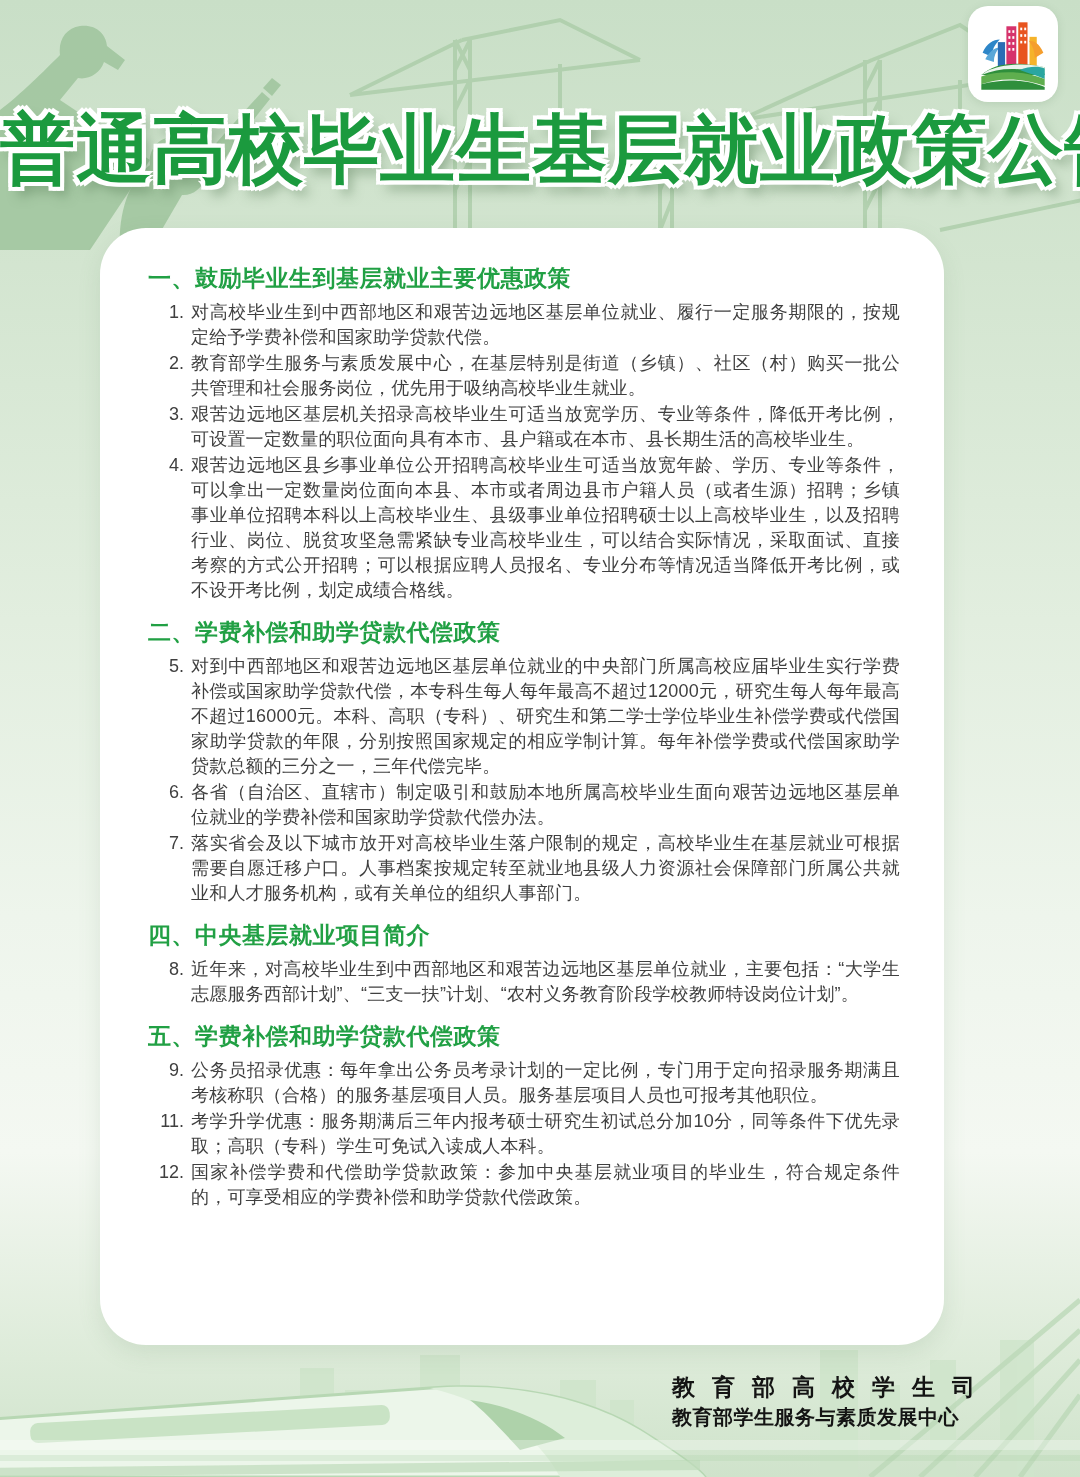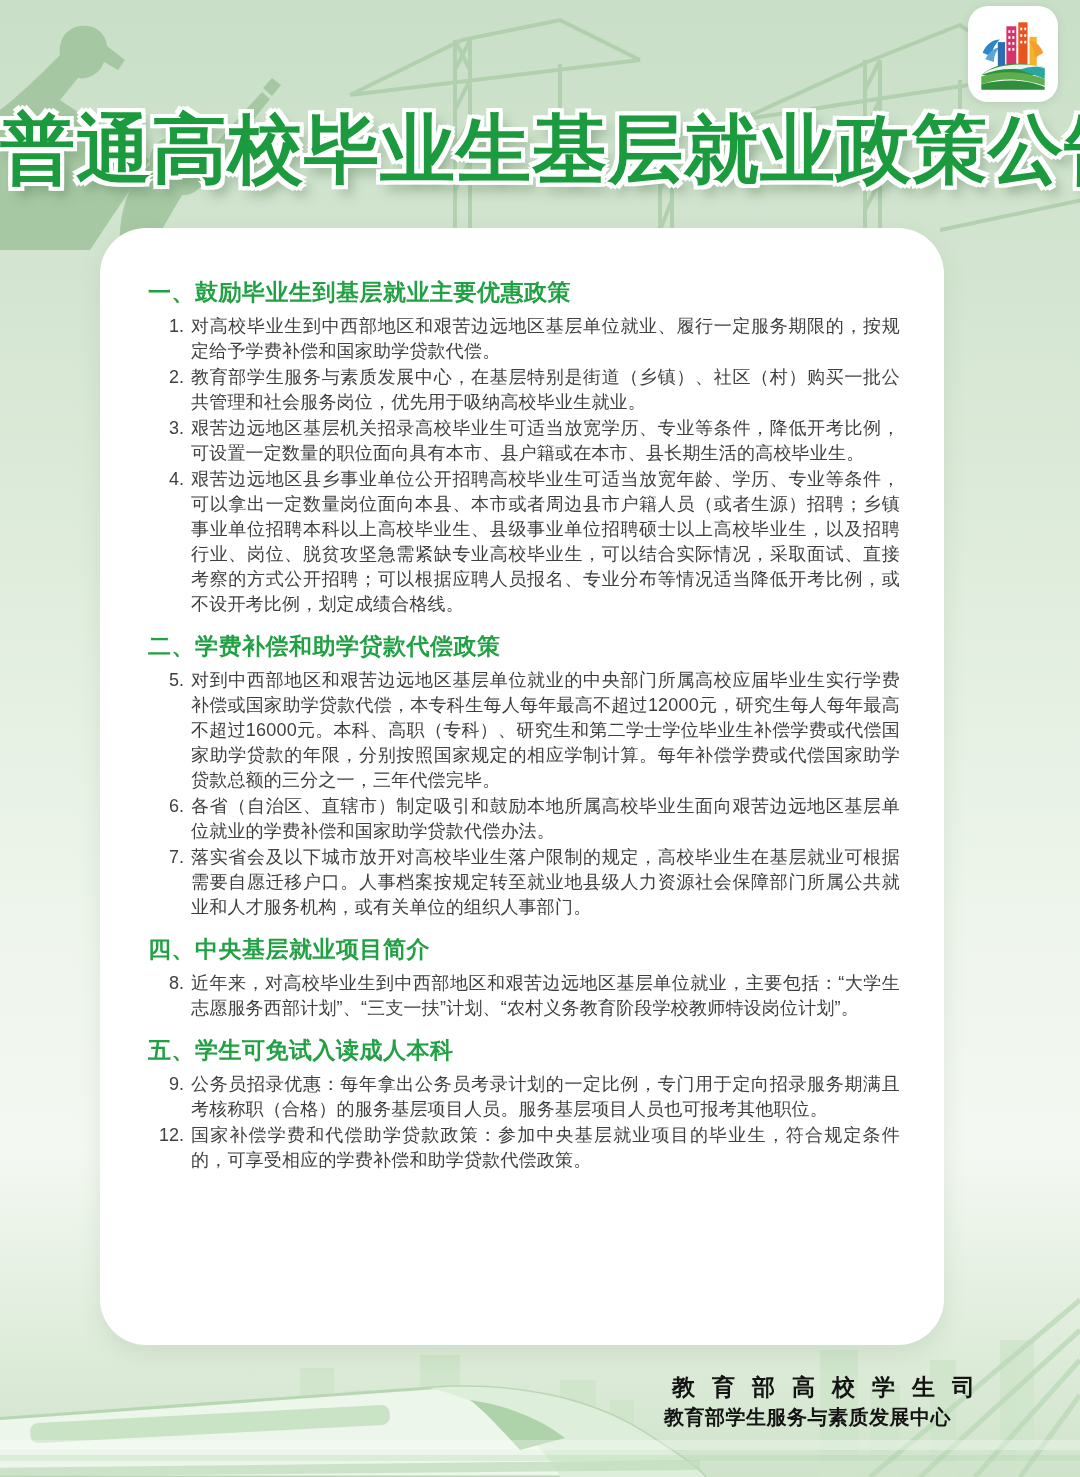--- a/index.html
+++ b/index.html
@@ -23,42 +23,42 @@
     text-shadow:
       -4px -4px 0 #fff, 4px -4px 0 #fff, -4px 4px 0 #fff, 4px 4px 0 #fff,
       -4px 0 0 #fff, 4px 0 0 #fff, 0 -4px 0 #fff, 0 4px 0 #fff,
       7px 9px 12px rgba(70,110,70,.5);
   }
   
   .card{
     position:absolute;left:100px;top:228px;width:844px;height:1117px;
     background:#ffffff;border-radius:46px;
     box-shadow:0 8px 22px rgba(100,140,100,.15);
-    padding:50px 44px 0 48px;box-sizing:border-box;overflow:hidden;
+    padding:36px 44px 0 48px;box-sizing:border-box;overflow:hidden;
   }
   .section-heading{
     color:#21a044;font-weight:bold;font-size:23px;line-height:28px;
     margin:15px 0 8px 0;letter-spacing:.5px;
   }
   .section:first-child .section-heading{margin-top:0;}
   .policy-item{display:flex;margin:0 0 1px 0;}
   .policy-item .no{
     flex:0 0 36px;text-align:right;padding-right:7px;
     font-size:18px;line-height:25px;color:#3f3f3f;
   }
   .policy-item .txt{
     flex:1;font-size:18px;line-height:25px;color:#3f3f3f;
     text-align:justify;letter-spacing:.2px;
   }
   
   .footer{
     position:absolute;top:1372px;right:88px;text-align:left;color:#141414;
   }
   .footer .l1{
-    font-size:23px;font-weight:bold;letter-spacing:17px;line-height:30px;white-space:nowrap;margin-left:8px;
+    font-size:23px;font-weight:bold;letter-spacing:17px;line-height:30px;white-space:nowrap;
   }
   .footer .l2{
     font-size:20px;font-weight:bold;letter-spacing:.5px;line-height:30px;white-space:nowrap;
   }
 </style>
 </head>
 <body>
 
 <div class="poster">
 
@@ -188,24 +188,28 @@
           </div>
         </div>
         <div class="section">
           <div class="section-heading">四、中央基层就业项目简介</div>
           <div class="policy-item">
             <div class="no">8.</div>
             <div class="txt">近年来，对高校毕业生到中西部地区和艰苦边远地区基层单位就业，主要包括：“大学生志愿服务西部计划”、“三支一扶”计划、“农村义务教育阶段学校教师特设岗位计划”。</div>
           </div>
         </div>
         <div class="section">
-          <div class="section-heading">五、学生可免试入读成人本科</div>
+          <div class="section-heading">五、学费补偿和助学贷款代偿政策</div>
           <div class="policy-item">
             <div class="no">9.</div>
             <div class="txt">公务员招录优惠：每年拿出公务员考录计划的一定比例，专门用于定向招录服务期满且考核称职（合格）的服务基层项目人员。服务基层项目人员也可报考其他职位。</div>
+          </div>
+          <div class="policy-item">
+            <div class="no">11.</div>
+            <div class="txt">考学升学优惠：服务期满后三年内报考硕士研究生初试总分加10分，同等条件下优先录取；高职（专科）学生可免试入读成人本科。</div>
           </div>
           <div class="policy-item">
             <div class="no">12.</div>
             <div class="txt">国家补偿学费和代偿助学贷款政策：参加中央基层就业项目的毕业生，符合规定条件的，可享受相应的学费补偿和助学贷款代偿政策。</div>
           </div>
         </div>
       </div>
   </div>
 
   <div class="footer">

